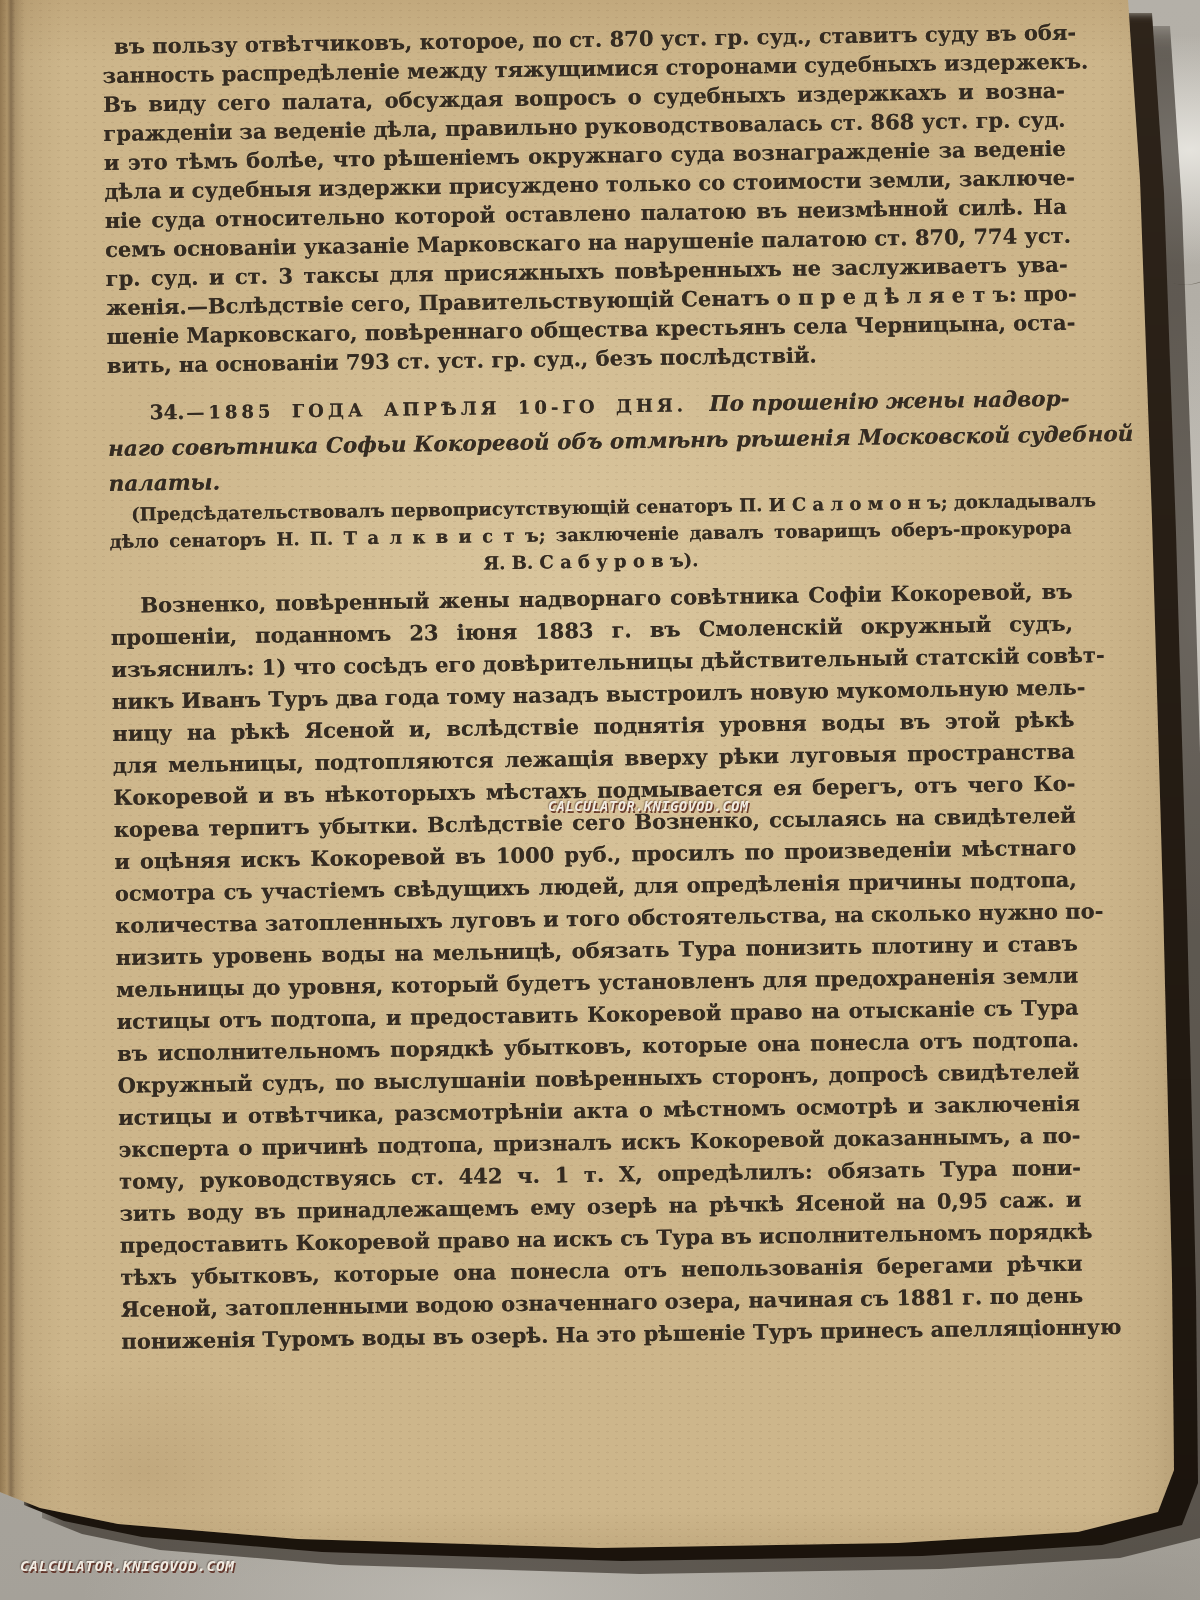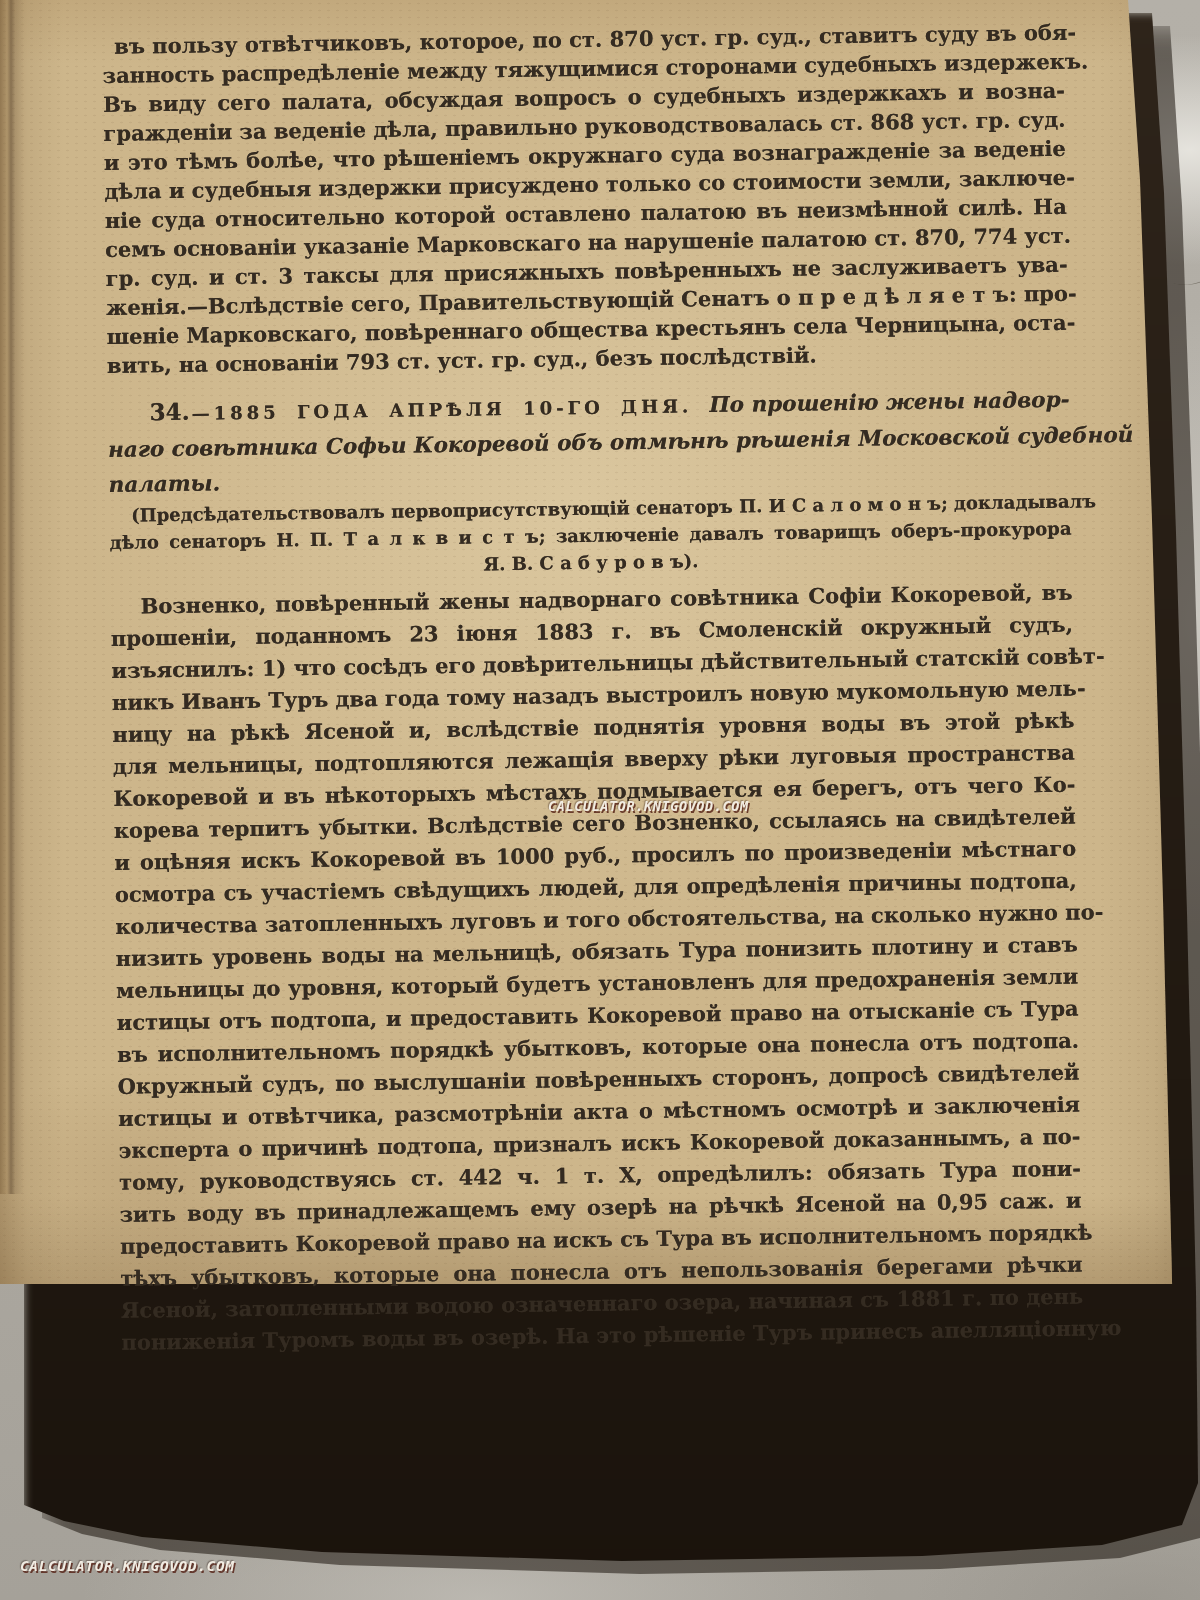--- a/index.html
+++ b/index.html
@@ -26,21 +26,21 @@
     position:absolute;left:0;top:0;width:1200px;height:1600px;
     background:rgba(28,20,12,0.55);filter:blur(14px);
     transform:translate(42px,26px);
   }
   .page-under{
     position:absolute;left:0;top:0;width:1200px;height:1600px;
     background:linear-gradient(180deg,#2e241a 0%,#1a130c 100%);filter:blur(4px);
     transform:translate(24px,13px);
   }
   .page{
-    position:absolute;left:0;top:0;width:1200px;height:1284px;
+    position:absolute;left:0;top:0;width:1200px;height:1600px;
     background:
       radial-gradient(closest-side at 48% 40%, rgba(250,238,205,0.30), rgba(250,238,205,0) 86%),
       radial-gradient(160px 100px at 78% 110px, rgba(172,142,96,0.16), rgba(172,142,96,0) 70%),
       radial-gradient(240px 150px at 12% 92%, rgba(148,118,78,0.22), rgba(148,118,78,0) 75%),
       linear-gradient(90deg, rgba(122,94,58,0.40) 0px, rgba(122,94,58,0.12) 28px, rgba(122,94,58,0) 64px),
       linear-gradient(270deg, rgba(108,84,50,0.34) 0px, rgba(108,84,50,0.10) 46px, rgba(108,84,50,0) 100px),
       linear-gradient(0deg, rgba(118,90,54,0.30) 0px, rgba(118,90,54,0) 90px),
       linear-gradient(180deg, rgba(162,130,84,0.26) 0px, rgba(162,130,84,0) 64px),
       #cdb68b;
   }
@@ -58,21 +58,21 @@
     transform:rotate(-0.85deg);transform-origin:0 0;
     color:#342b21;font-weight:bold;
     text-shadow:0 0 0.6px rgba(52,43,33,0.75);
   }
   .jline{text-align:justify;text-align-last:justify;white-space:nowrap;}
   .para1{font-size:21px;line-height:29px;}
   .para1 .jline:first-child{text-indent:12px;}
   .para1 .jline:last-child{text-align-last:left;}
   .heading{margin-top:15px;line-height:35px;}
   .h1{display:flex;align-items:baseline;padding-left:42px;}
-  .h-num{font-size:23px;}
+  .h-num{font-size:20px;}
   .h-date{font-size:18px;letter-spacing:4px;word-spacing:7px;margin-left:2px;}
   .h-it{font-style:italic;font-size:21.5px;}
   .h1 .h-it{margin-left:auto;}
   .h-line2{text-align:justify;text-align-last:justify;white-space:nowrap;}
   .h-line3{text-align:left;}
   .preamble{font-size:18px;line-height:27px;}
   .preamble .jline:first-child{text-indent:22px;}
   .preamble .jline:last-child{text-align:center;text-align-last:center;}
   .para2{margin-top:8px;font-size:21px;line-height:32px;}
   .para2 .jline:first-child{text-indent:30px;}

